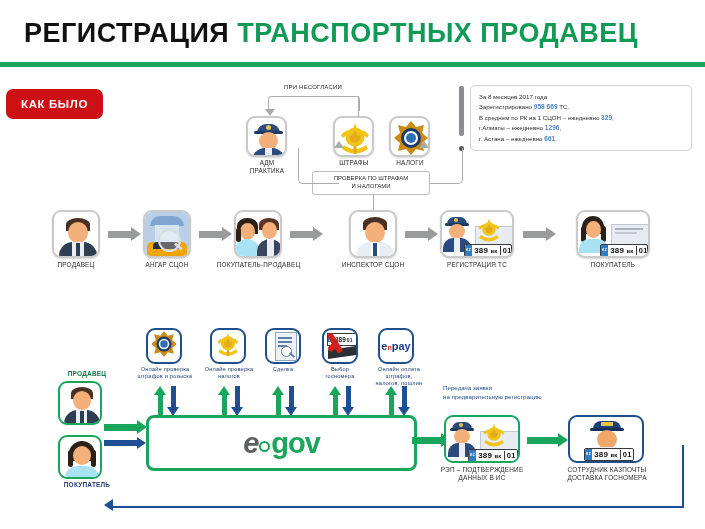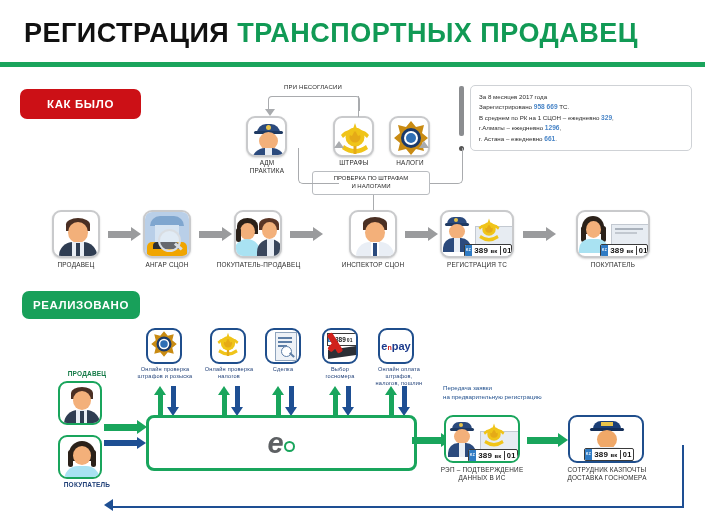--- a/index.html
+++ b/index.html
@@ -26,21 +26,21 @@
     background:#1aa45c;
   }
 
   
   .badge{
     position:absolute;
     color:#fff;font-weight:bold;font-size:11.5px;letter-spacing:.6px;
     display:flex;align-items:center;justify-content:center;
     border-radius:7px;
   }
-  .badge-red{left:20px;top:89px;width:121px;height:30px;background:#cc1016;}
+  .badge-red{left:6px;top:89px;width:97px;height:30px;background:#cc1016;}
   .badge-green{left:22px;top:291px;width:118px;height:28px;background:#18a05a;}
   .badge-green-line{
     position:absolute;left:0;top:303px;width:260px;height:5px;background:#18a05a;z-index:-1;
   }
 
   
   .tile{
     position:absolute;background:#fff;border-radius:9px;
     box-sizing:border-box;
     display:flex;align-items:center;justify-content:center;
@@ -336,21 +336,20 @@
         <span class="kz">KZ</span>
         <span class="num">389</span>
         <span class="ser">вк</span>
         <span class="reg">01</span>
       </div>
     </div>
   </div>
   <div class="cap" style="left:576px;top:261px;width:74px;">ПОКУПАТЕЛЬ</div>
 
   <div class="badge-green-line"></div>
-  <div class="badge badge-green">РЕАЛИЗОВАНО</div>
 
   <div class="tile blue" style="left:146px;top:328px;width:36px;height:36px;">
     <div>
       <svg viewBox="0 0 40 40" width="30" height="30">
         <path d="M20 3 L25 9 L33 7 L31 15 L37 20 L31 25 L33 33 L25 31 L20 37 L15 31 L7 33 L9 25 L3 20 L9 15 L7 7 L15 9 Z" fill="#c98b12"></path>
         <circle cx="20" cy="20" r="10" fill="#1b3a6b"></circle>
         <circle cx="20" cy="20" r="7" fill="#ffffff"></circle>
         <circle cx="20" cy="20" r="5" fill="#2f6fb5"></circle>
       </svg>
     </div>
@@ -445,20 +444,21 @@
   </div>
   <div class="cap greenlbl" style="left:52px;top:481px;width:70px;color:#1f3f77;">ПОКУПАТЕЛЬ</div>
 
   <div class="arrow-green" style="left:104px;top:424px;width:34px;"></div>
   <div class="arrow-blue" style="left:104px;top:440px;width:34px;"></div>
 
   <div class="egov">
     <div class="egov-txt">
       <span class="egov-e">e</span>
       <span class="egov-dot"></span>
+      <span class="egov-g">gov</span>
     </div>
   </div>
 
   <div class="lbl-note" style="left:443px;top:384px;width:140px;">Передача заявки
 на предварительную регистрацию</div>
 
   <div class="arrow-green" style="left:412px;top:437px;width:30px;"></div>
 
   <div class="tile green" style="left:444px;top:415px;width:76px;height:48px;">
     <div style="position:relative;width:100%;height:100%;">

